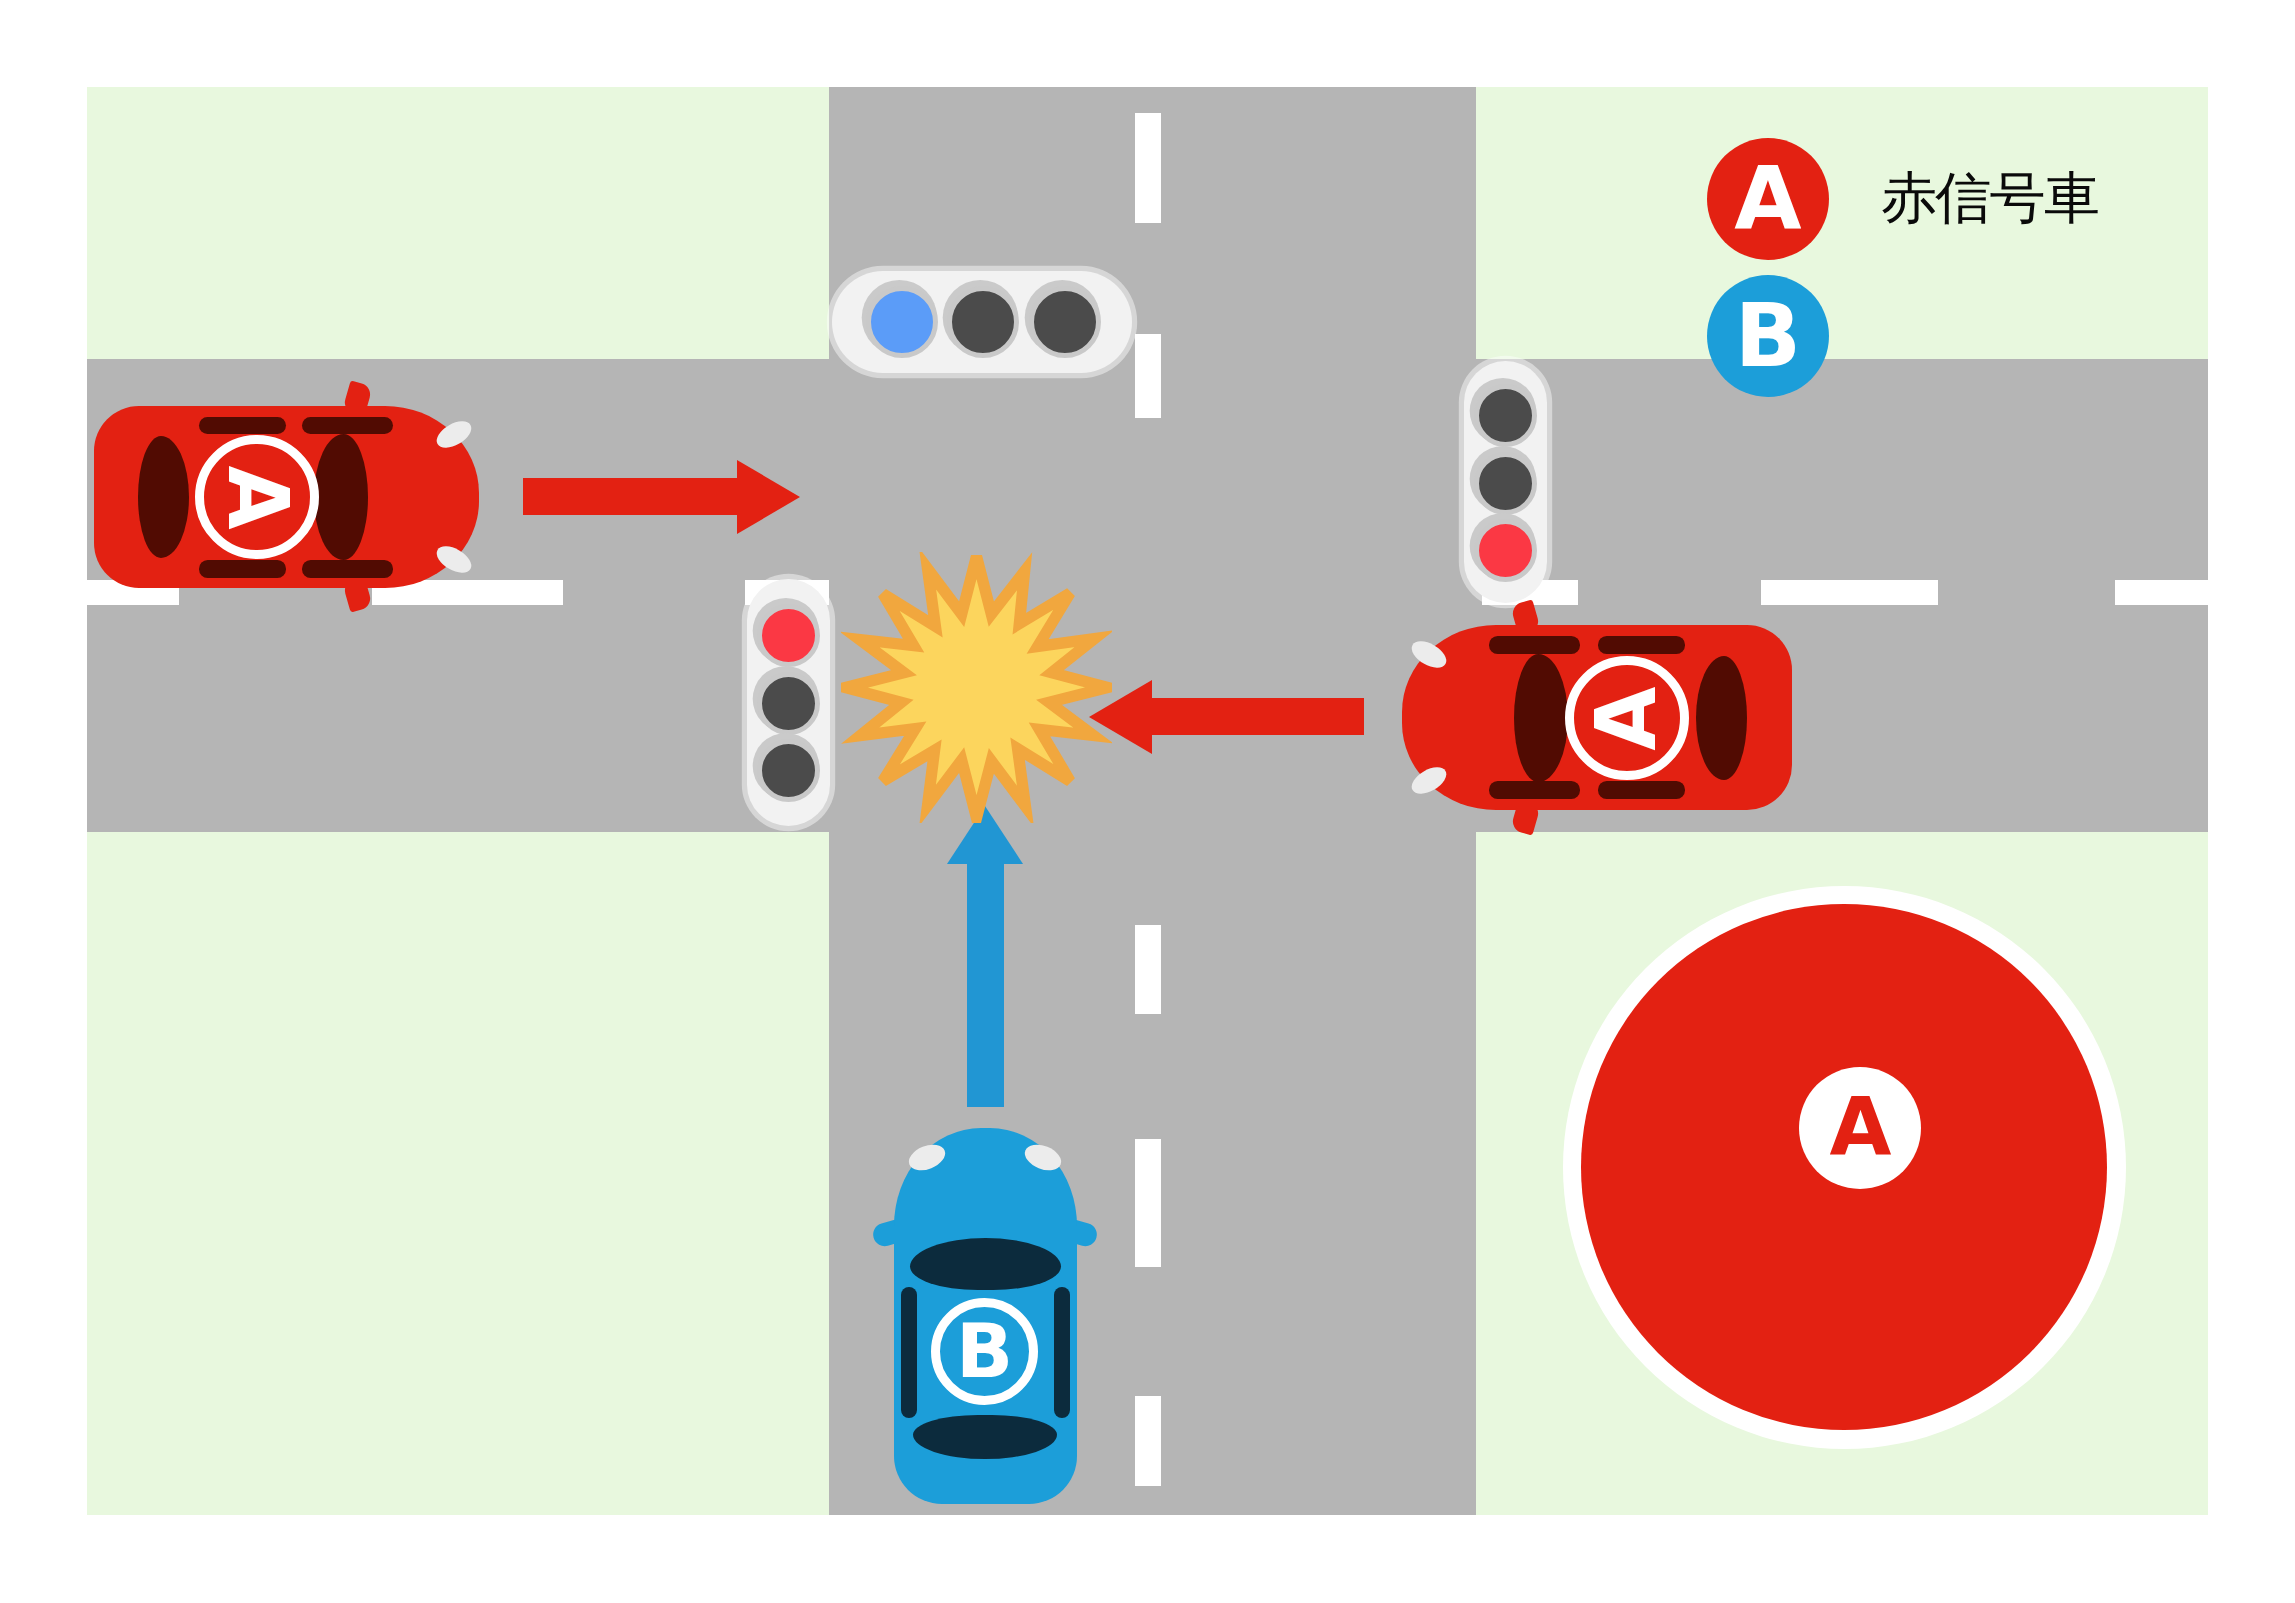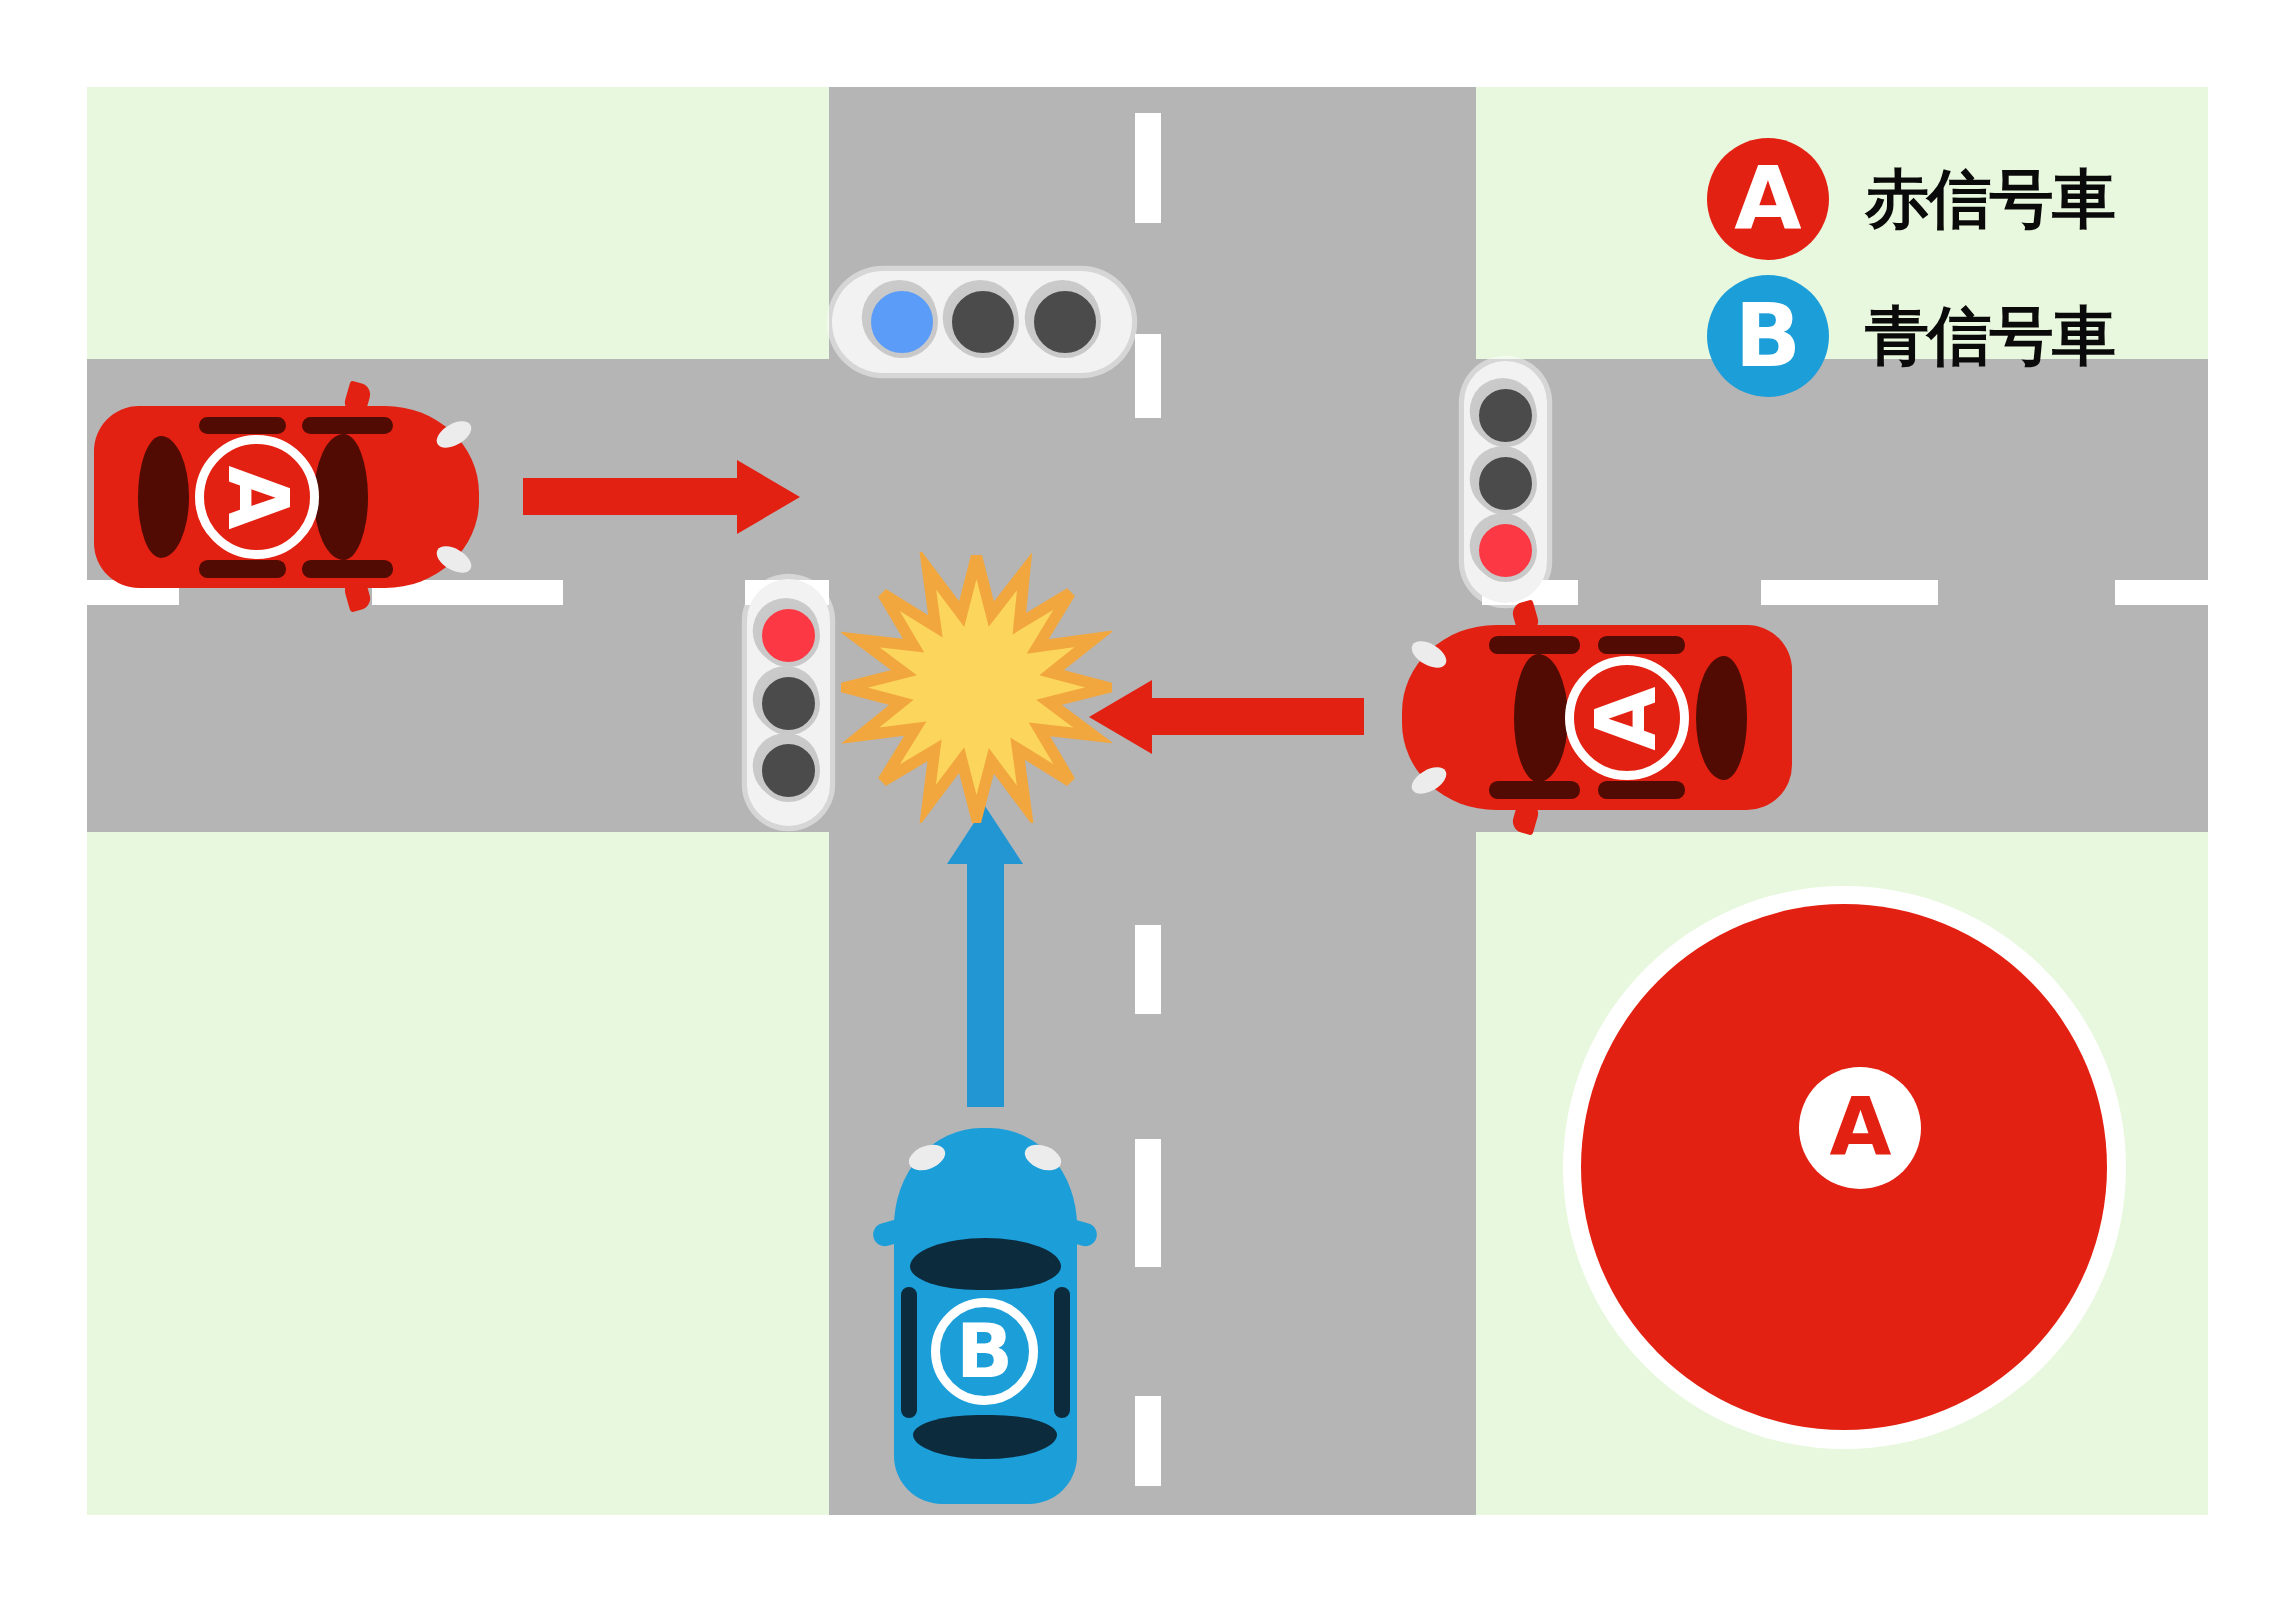--- a/index.html
+++ b/index.html
@@ -37,21 +37,21 @@
   .headlight{position:absolute;background:#ececec;border-radius:50%;}
 
   
   .arr-tail{position:absolute;}
   .arr-head{position:absolute;width:0;height:0;}
 
   
   .badge{position:absolute;border-radius:50%;display:flex;align-items:center;justify-content:center;}
   .badge span{color:#ffffff;font-weight:bold;font-size:87px;line-height:1;}
   .legend-label{position:absolute;height:122px;display:flex;align-items:center;
-                font-weight:bold;font-size:64px;letter-spacing:-1.7px;color:#0a0a0a;white-space:nowrap;}
+                font-weight:normal;font-size:56px;letter-spacing:-1.7px;color:#0a0a0a;white-space:nowrap;margin-left:16px;}
 
   
   .fault-outer{left:1563px;top:886px;width:563px;height:563px;background:#ffffff;border-radius:50%;}
   .fault-red{position:absolute;left:18.4px;top:18.4px;width:526px;height:526px;background:#e32112;border-radius:50%;}
   .fault-a{position:absolute;left:218px;top:163px;width:122px;height:122px;background:#ffffff;border-radius:50%;
            display:flex;align-items:center;justify-content:center;}
   .fault-a span{color:#e32112;font-weight:bold;font-size:80px;line-height:1;}
   .fault-pct{position:absolute;left:0;top:306px;width:563px;text-align:center;
              color:#ffffff;font-weight:bold;font-size:105px;line-height:1;}
 </style>
@@ -158,21 +158,20 @@
   </svg>
 
   <div class="badge" style="left:1707px;top:138px;width:122px;height:122px;background:#e32112;">
     <span>A</span>
   </div>
   <div class="legend-label" style="left:1865px;top:138px;">赤信号車</div>
 
   <div class="badge" style="left:1707px;top:275px;width:122px;height:122px;background:#1c9ed9;">
     <span>B</span>
   </div>
-  <div class="legend-label" style="left:1865px;top:275px;">青信号車</div>
 
   <div class="abs fault-outer">
     <div class="fault-red">
       <div class="fault-a">
         <span>A</span>
       </div>
     </div>
   </div>
 
 </div>

